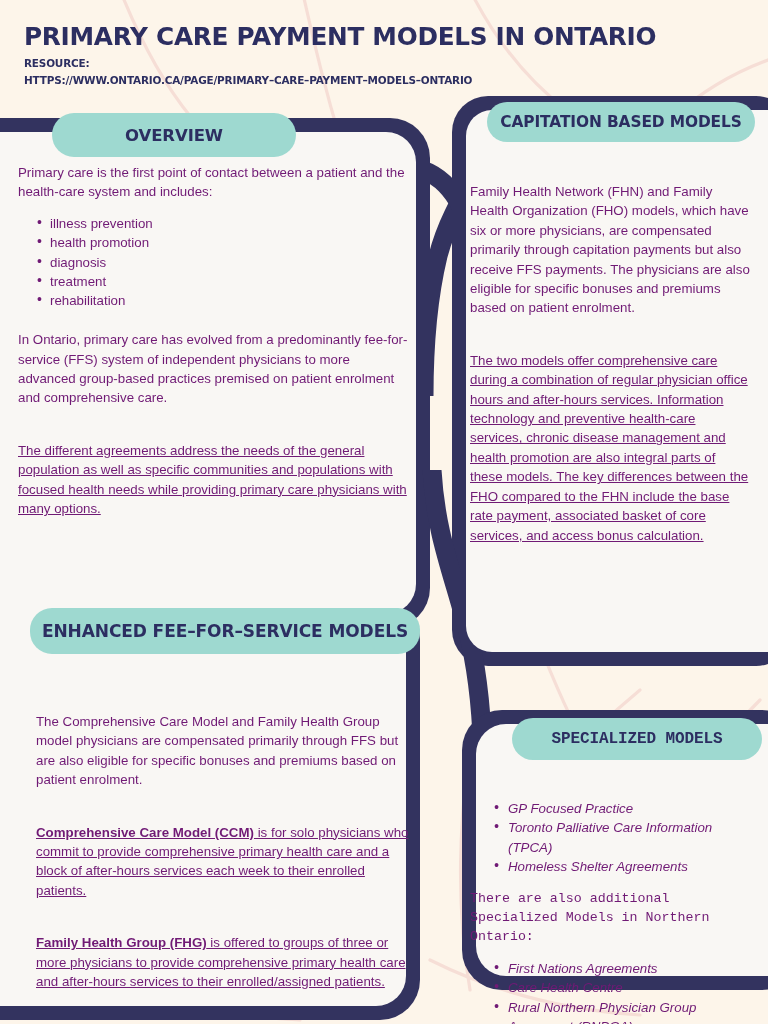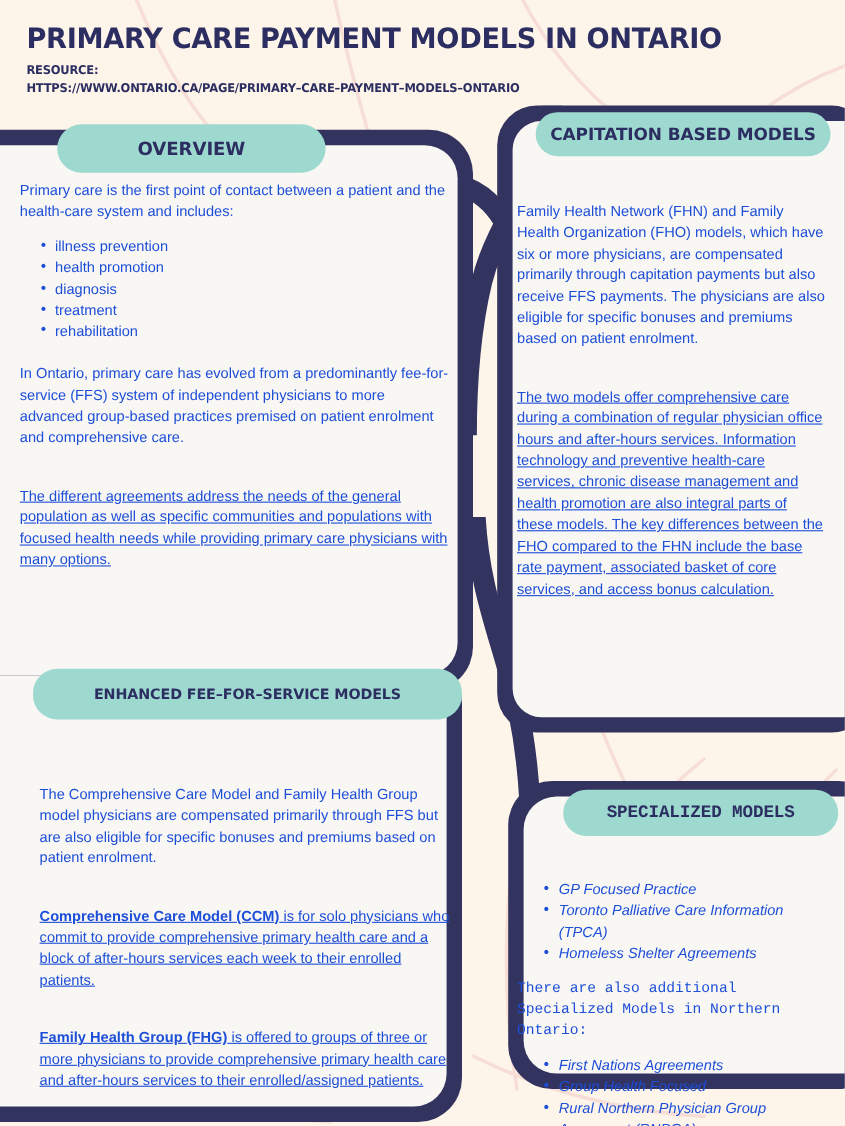--- a/index.html
+++ b/index.html
@@ -96,21 +96,21 @@
     letter-spacing: -0.1px;
     text-align: center;
   }
 
   
   .body-text {
     position: absolute;
     z-index: 5;
     font-size: 13.3px;
     line-height: 19.4px;
-    color: #1d4ed8;
+    color: #701a75;
   }
   .body-text p { margin: 0; }
   .body-text p + p { margin-top: 33px; text-decoration: underline; }
   .body-text b { font-weight: bold; }
 
   ul.bullets {
     list-style: none;
     margin: 12px;
     padding: 0;
   }
@@ -200,21 +200,21 @@
 
   <div class="stem" style="left:396px; top:470px; width:130px; height:330px; overflow:hidden;">
     <svg width="130" height="330" viewBox="0 0 130 330" xmlns="http://www.w3.org/2000/svg">
       <path d="M36 0 C 40 70, 60 110, 74 170 C 86 225, 88 280, 86 330" fill="none" stroke="#33335f" stroke-width="19" stroke-linecap="round"></path>
     </svg>
   </div>
 
   <div class="frame" style="left:-60px; top:600px; width:480px; height:420px; border-radius:40px;"></div>
   <div class="card" style="left:-60px; top:614px; width:466px; height:392px; border-radius:30px;"></div>
 
-  <div class="pill" style="left:30px; top:608px; width:390px; height:46px; font-size:13px;align-items:center;">
+  <div class="pill" style="left:30px; top:608px; width:390px; height:46px; font-size:17px;align-items:center;">
     <span>ENHANCED FEE–FOR–SERVICE MODELS</span>
   </div>
 
   <div class="body-text" style="left:36px; top:712px; width:374px;">
     <p>The Comprehensive Care Model and Family Health Group model physicians are compensated primarily through FFS but are also eligible for specific bonuses and premiums based on patient enrolment.</p>
     <p>
       <b>Comprehensive Care Model (CCM)</b><span> is for solo physicians who commit to provide comprehensive primary health care and a block of after-hours services each week to their enrolled patients.</span>
     </p>
     <p>
       <b>Family Health Group (FHG)</b><span> is offered to groups of three or more physicians to provide comprehensive primary health care and after-hours services to their enrolled/assigned patients.</span>
@@ -230,18 +230,18 @@
 
   <div class="body-text" style="left:470px; top:787px; width:294px;">
     <ul class="bullets indent-more">
       <li>GP Focused Practice</li>
       <li>Toronto Palliative Care Information (TPCA)</li>
       <li>Homeless Shelter Agreements</li>
     </ul>
     <p class="note">There are also additional Specialized Models in Northern Ontario:</p>
     <ul class="bullets indent-more">
       <li>First Nations Agreements</li>
-      <li>Group Health Focused</li>
+      <li>Care Health Centre</li>
       <li>Rural Northern Physician Group Agreement (RNPGA)</li>
     </ul>
   </div>
 
 </div>
 
 </body></html>

